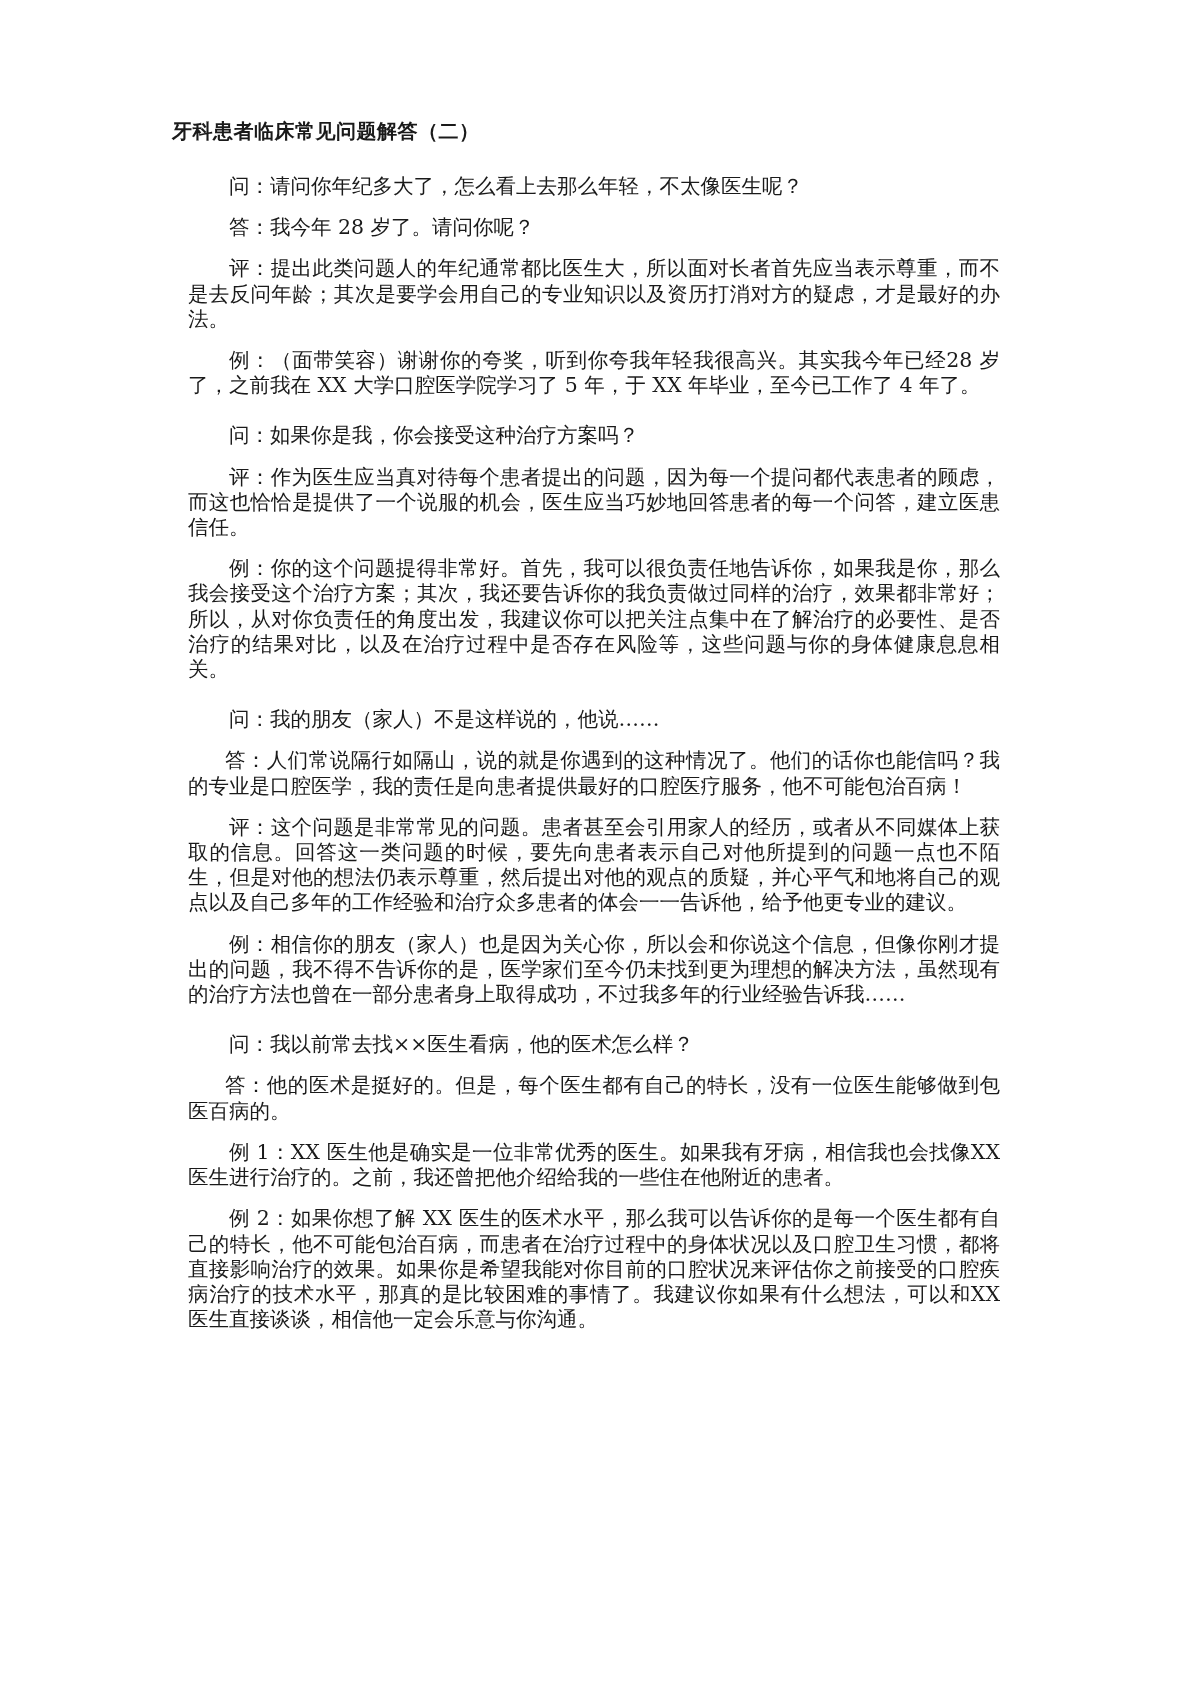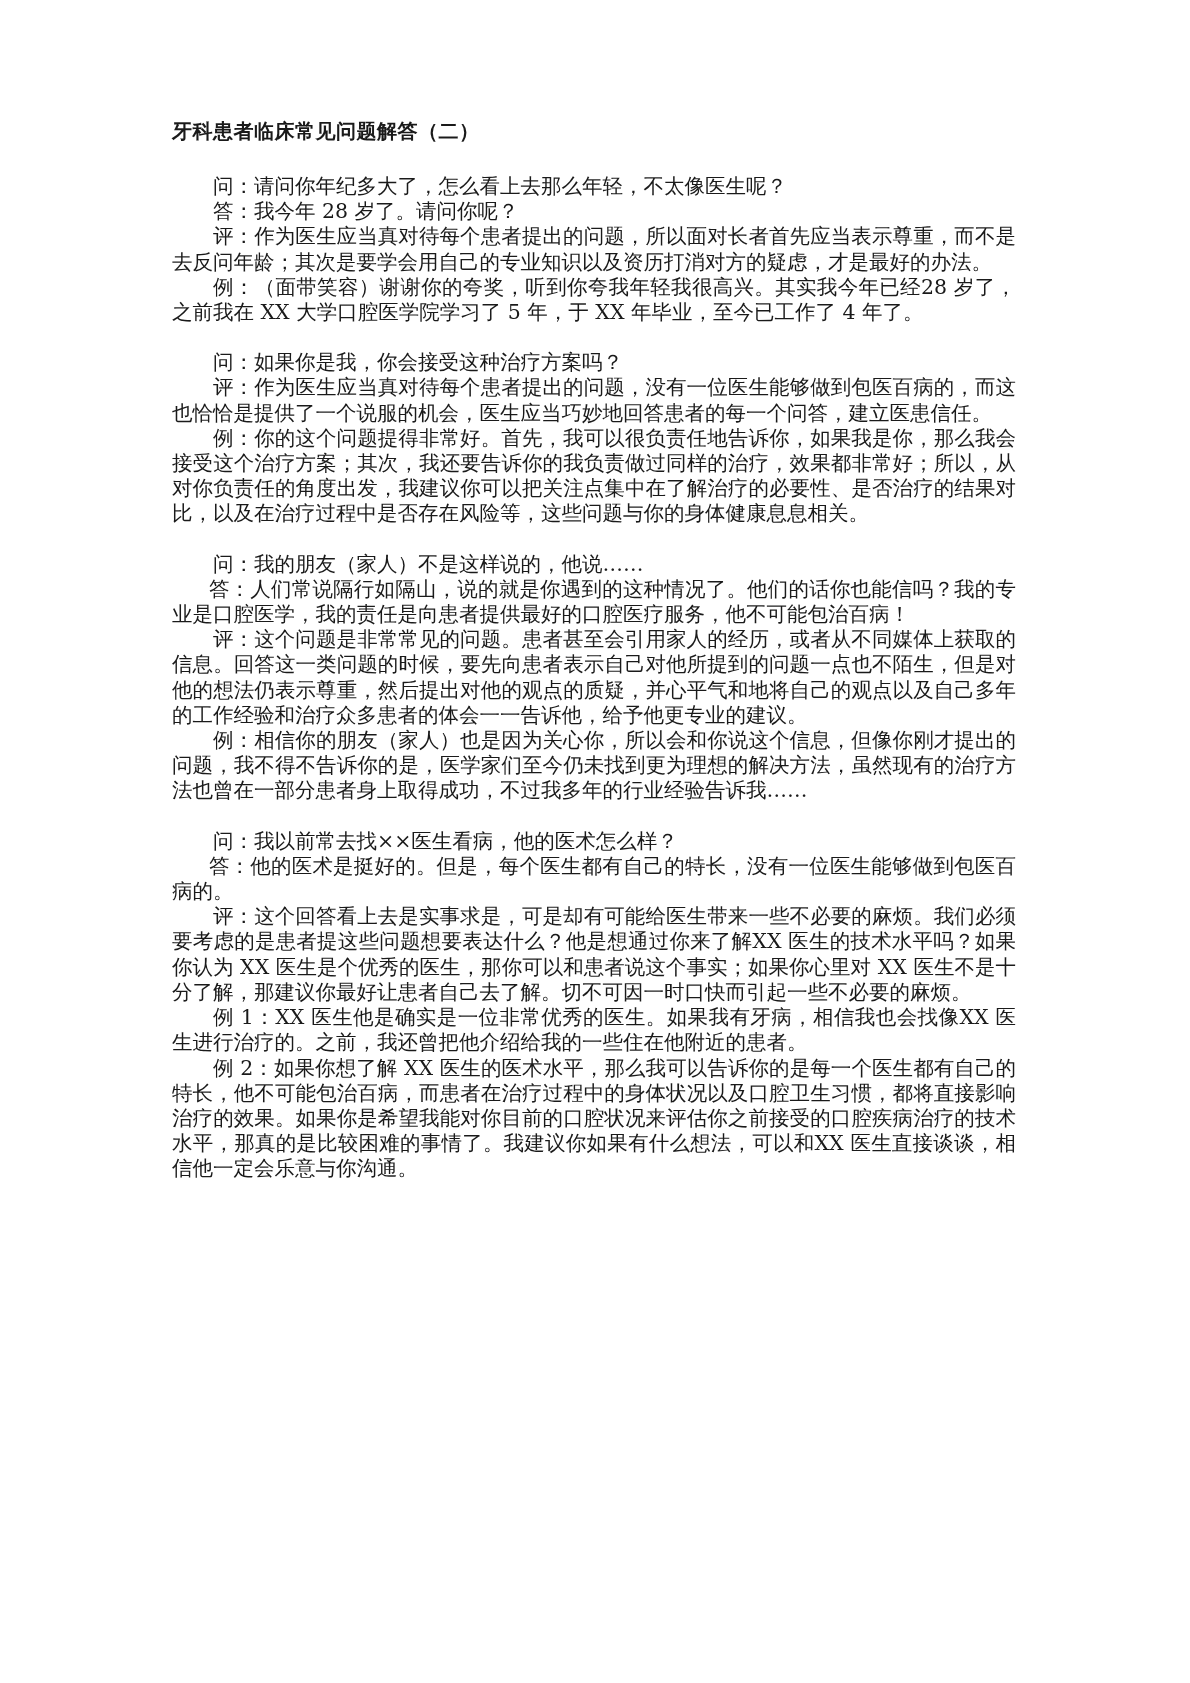--- a/index.html
+++ b/index.html
@@ -28,53 +28,52 @@
       letter-spacing: 0.5px;
     }
     .section {
       margin: 0 0 25px 0;
     }
     .para {
       font-size: 20.5px;
       line-height: 25.2px;
       text-indent: 2em;
       text-align: justify;
-      margin: 0;
+      margin: 16px;
       word-break: break-all;
     }
     .para.tight {
       text-indent: 1.8em;
     }
   </style>
 </head>
 <body>
 
 <div class="page">
   <h1 class="title">牙科患者临床常见问题解答（二）</h1>
 
   <div class="section">
     <p class="para">问：请问你年纪多大了，怎么看上去那么年轻，不太像医生呢？</p>
     <p class="para">答：我今年 28 岁了。请问你呢？</p>
-    <p class="para">评：作为医生应当真对待每个患者提出的问题，所以面对长者首先应当表示尊重，而不是去反问年龄；其次是要学会用自己的专业知识以及资历打消对方的疑虑，才是最好的办法。</p>
+    <p class="para">评：提出此类问题人的年纪通常都比医生大，所以面对长者首先应当表示尊重，而不是去反问年龄；其次是要学会用自己的专业知识以及资历打消对方的疑虑，才是最好的办法。</p>
     <p class="para">例：（面带笑容）谢谢你的夸奖，听到你夸我年轻我很高兴。其实我今年已经28 岁了，之前我在 XX 大学口腔医学院学习了 5 年，于 XX 年毕业，至今已工作了 4 年了。</p>
   </div>
 
   <div class="section">
     <p class="para">问：如果你是我，你会接受这种治疗方案吗？</p>
-    <p class="para">评：作为医生应当真对待每个患者提出的问题，没有一位医生能够做到包医百病的，而这也恰恰是提供了一个说服的机会，医生应当巧妙地回答患者的每一个问答，建立医患信任。</p>
+    <p class="para">评：作为医生应当真对待每个患者提出的问题，因为每一个提问都代表患者的顾虑，而这也恰恰是提供了一个说服的机会，医生应当巧妙地回答患者的每一个问答，建立医患信任。</p>
     <p class="para">例：你的这个问题提得非常好。首先，我可以很负责任地告诉你，如果我是你，那么我会接受这个治疗方案；其次，我还要告诉你的我负责做过同样的治疗，效果都非常好；所以，从对你负责任的角度出发，我建议你可以把关注点集中在了解治疗的必要性、是否治疗的结果对比，以及在治疗过程中是否存在风险等，这些问题与你的身体健康息息相关。</p>
   </div>
 
   <div class="section">
     <p class="para">问：我的朋友（家人）不是这样说的，他说……</p>
     <p class="para tight">答：人们常说隔行如隔山，说的就是你遇到的这种情况了。他们的话你也能信吗？我的专业是口腔医学，我的责任是向患者提供最好的口腔医疗服务，他不可能包治百病！</p>
     <p class="para">评：这个问题是非常常见的问题。患者甚至会引用家人的经历，或者从不同媒体上获取的信息。回答这一类问题的时候，要先向患者表示自己对他所提到的问题一点也不陌生，但是对他的想法仍表示尊重，然后提出对他的观点的质疑，并心平气和地将自己的观点以及自己多年的工作经验和治疗众多患者的体会一一告诉他，给予他更专业的建议。</p>
     <p class="para">例：相信你的朋友（家人）也是因为关心你，所以会和你说这个信息，但像你刚才提出的问题，我不得不告诉你的是，医学家们至今仍未找到更为理想的解决方法，虽然现有的治疗方法也曾在一部分患者身上取得成功，不过我多年的行业经验告诉我……</p>
   </div>
 
   <div class="section">
     <p class="para">问：我以前常去找××医生看病，他的医术怎么样？</p>
     <p class="para tight">答：他的医术是挺好的。但是，每个医生都有自己的特长，没有一位医生能够做到包医百病的。</p>
-    <p class="para">评：这个回答看上去是实事求是，可是却有可能给医生带来一些不必要的麻烦。我们必须要考虑的是患者提这些问题想要表达什么？他是想通过你来了解XX 医生的技术水平吗？如果你认为 XX 医生是个优秀的医生，那你可以和患者说这个事实；如果你心里对 XX 医生不是十分了解，那建议你最好让患者自己去了解。切不可因一时口快而引起一些不必要的麻烦。</p>
     <p class="para">例 1：XX 医生他是确实是一位非常优秀的医生。如果我有牙病，相信我也会找像XX 医生进行治疗的。之前，我还曾把他介绍给我的一些住在他附近的患者。</p>
     <p class="para">例 2：如果你想了解 XX 医生的医术水平，那么我可以告诉你的是每一个医生都有自己的特长，他不可能包治百病，而患者在治疗过程中的身体状况以及口腔卫生习惯，都将直接影响治疗的效果。如果你是希望我能对你目前的口腔状况来评估你之前接受的口腔疾病治疗的技术水平，那真的是比较困难的事情了。我建议你如果有什么想法，可以和XX 医生直接谈谈，相信他一定会乐意与你沟通。</p>
   </div>
 </div>
 
 </body></html>

